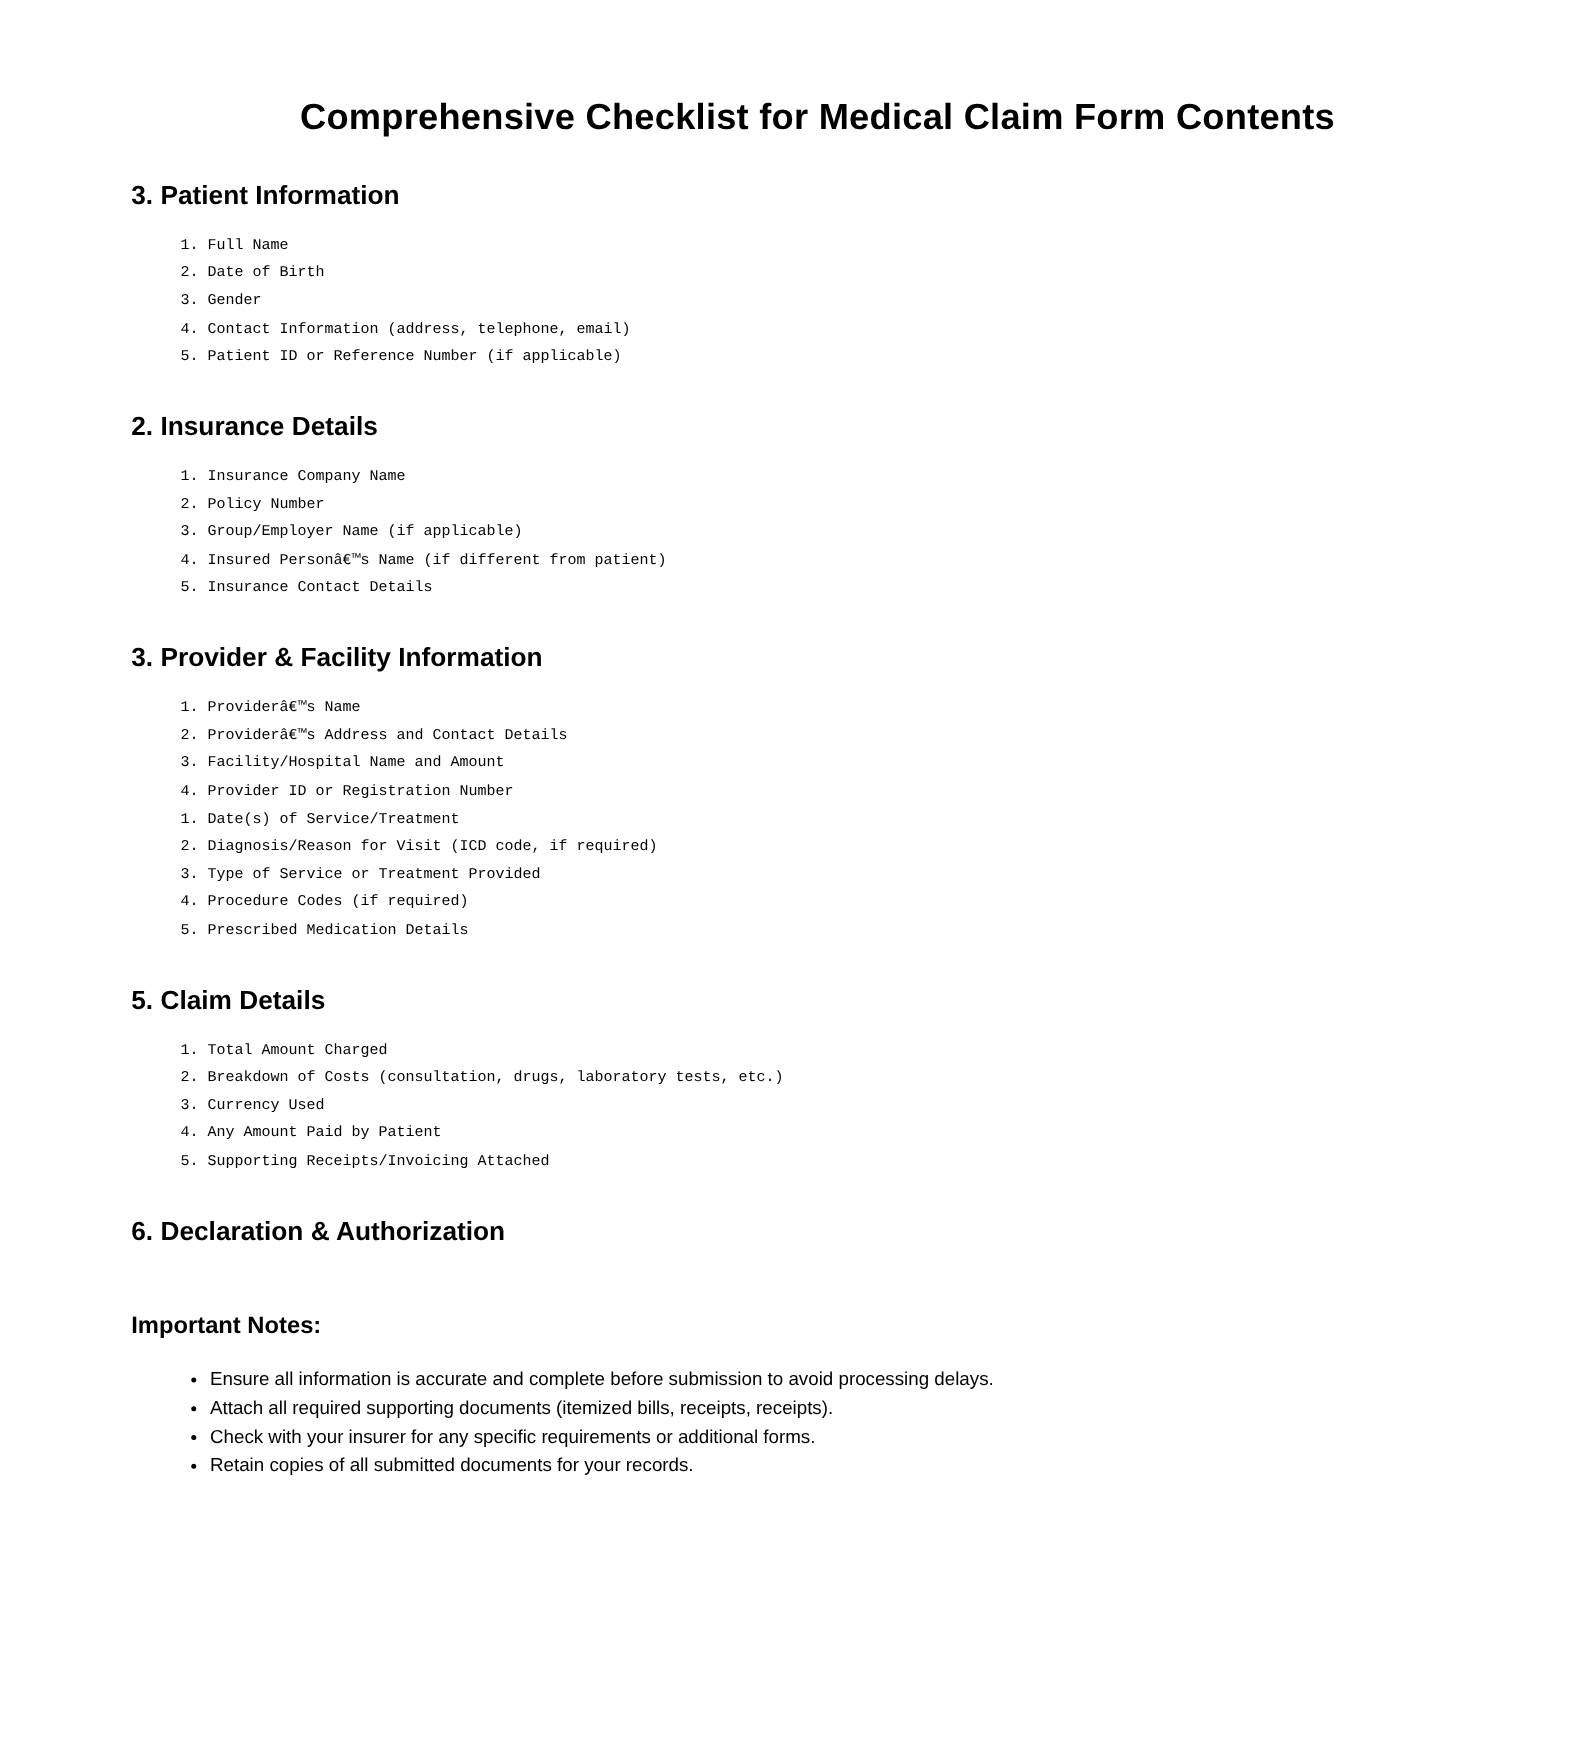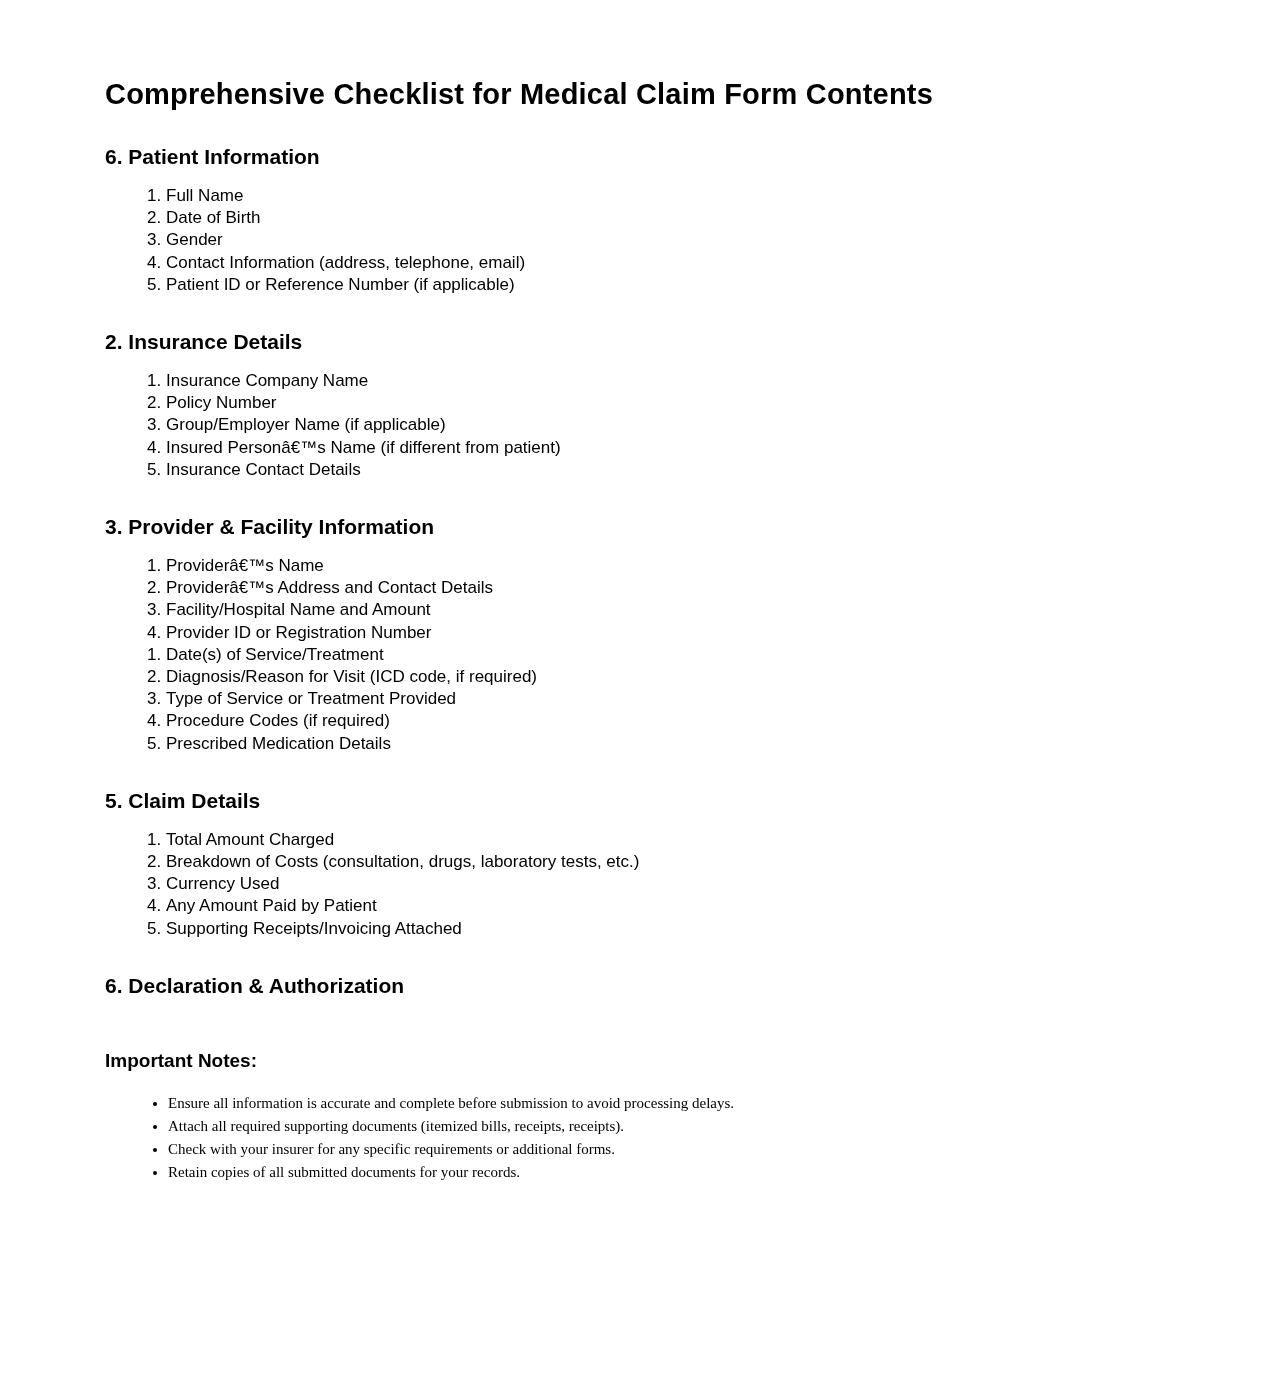--- a/index.html
+++ b/index.html
@@ -12,62 +12,63 @@
     -webkit-font-smoothing: antialiased;
   }
   .page {
     padding: 78px 60px 80px 105px;
   }
   .doc-title {
     font-size: 29px;
     font-weight: 700;
     letter-spacing: 0.2px;
     margin: 0 0 26px 0;
+    text-align: center;
   }
   .section h2 {
     font-size: 21px;
     font-weight: 700;
     margin: 34px 0 16px 0;
   }
   .section ol {
     margin: 0;
     padding-left: 61px;
-    font-size: 17px;
+    font-size: 12px;
+    font-family: Liberation Mono, monospace;
   }
   .section ol li {
     line-height: 22.2px;
   }
   .notes {
     margin-top: 52px;
   }
   .notes-heading {
     font-size: 19px;
     font-weight: 700;
     margin: 0 0 20px 0;
   }
   .notes-list {
     margin: 0;
     padding-left: 63px;
     font-size: 15px;
     list-style-type: disc;
-    font-family: Liberation Serif, serif;
   }
   .notes-list li {
     line-height: 23px;
   }
 </style>
 </head>
 <body>
 
 <div class="page">
   <h1 class="doc-title">Comprehensive Checklist for Medical Claim Form Contents</h1>
 
   <main id="sections">
       <section class="section">
-        <h2>6. Patient Information</h2>
+        <h2>3. Patient Information</h2>
         <ol>
           <li>Full Name</li>
           <li>Date of Birth</li>
           <li>Gender</li>
           <li>Contact Information (address, telephone, email)</li>
           <li>Patient ID or Reference Number (if applicable)</li>
         </ol>
       </section>
       <section class="section">
         <h2>2. Insurance Details</h2>

